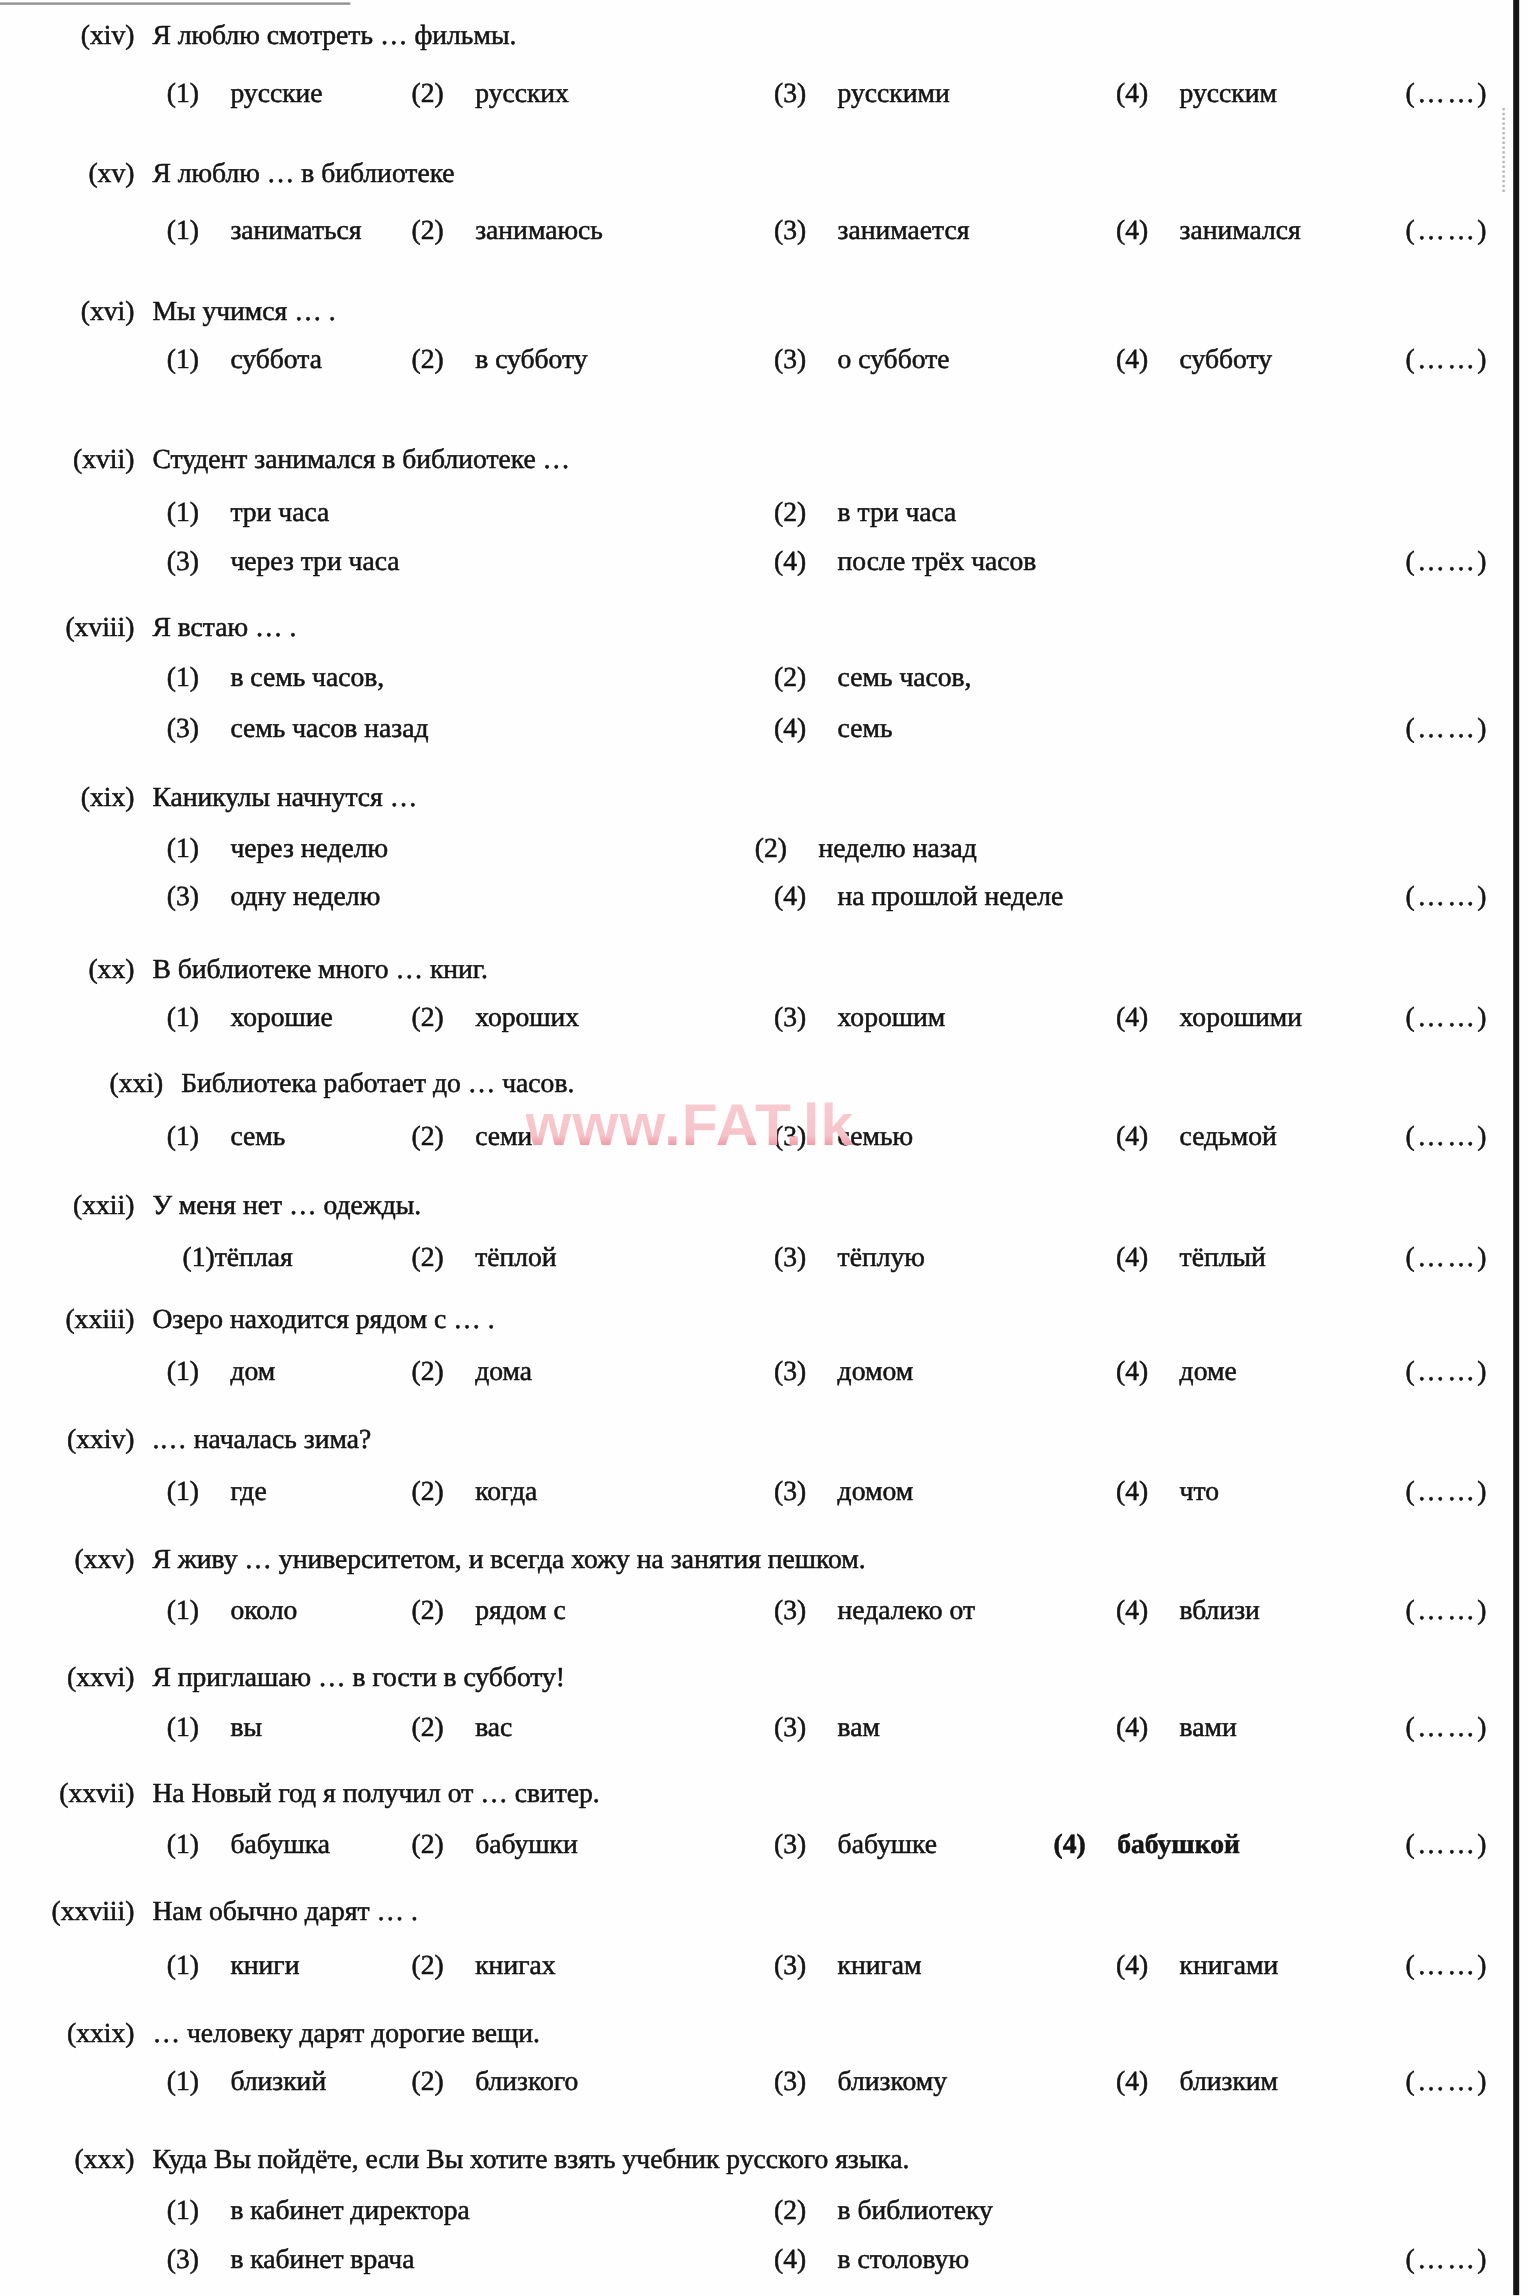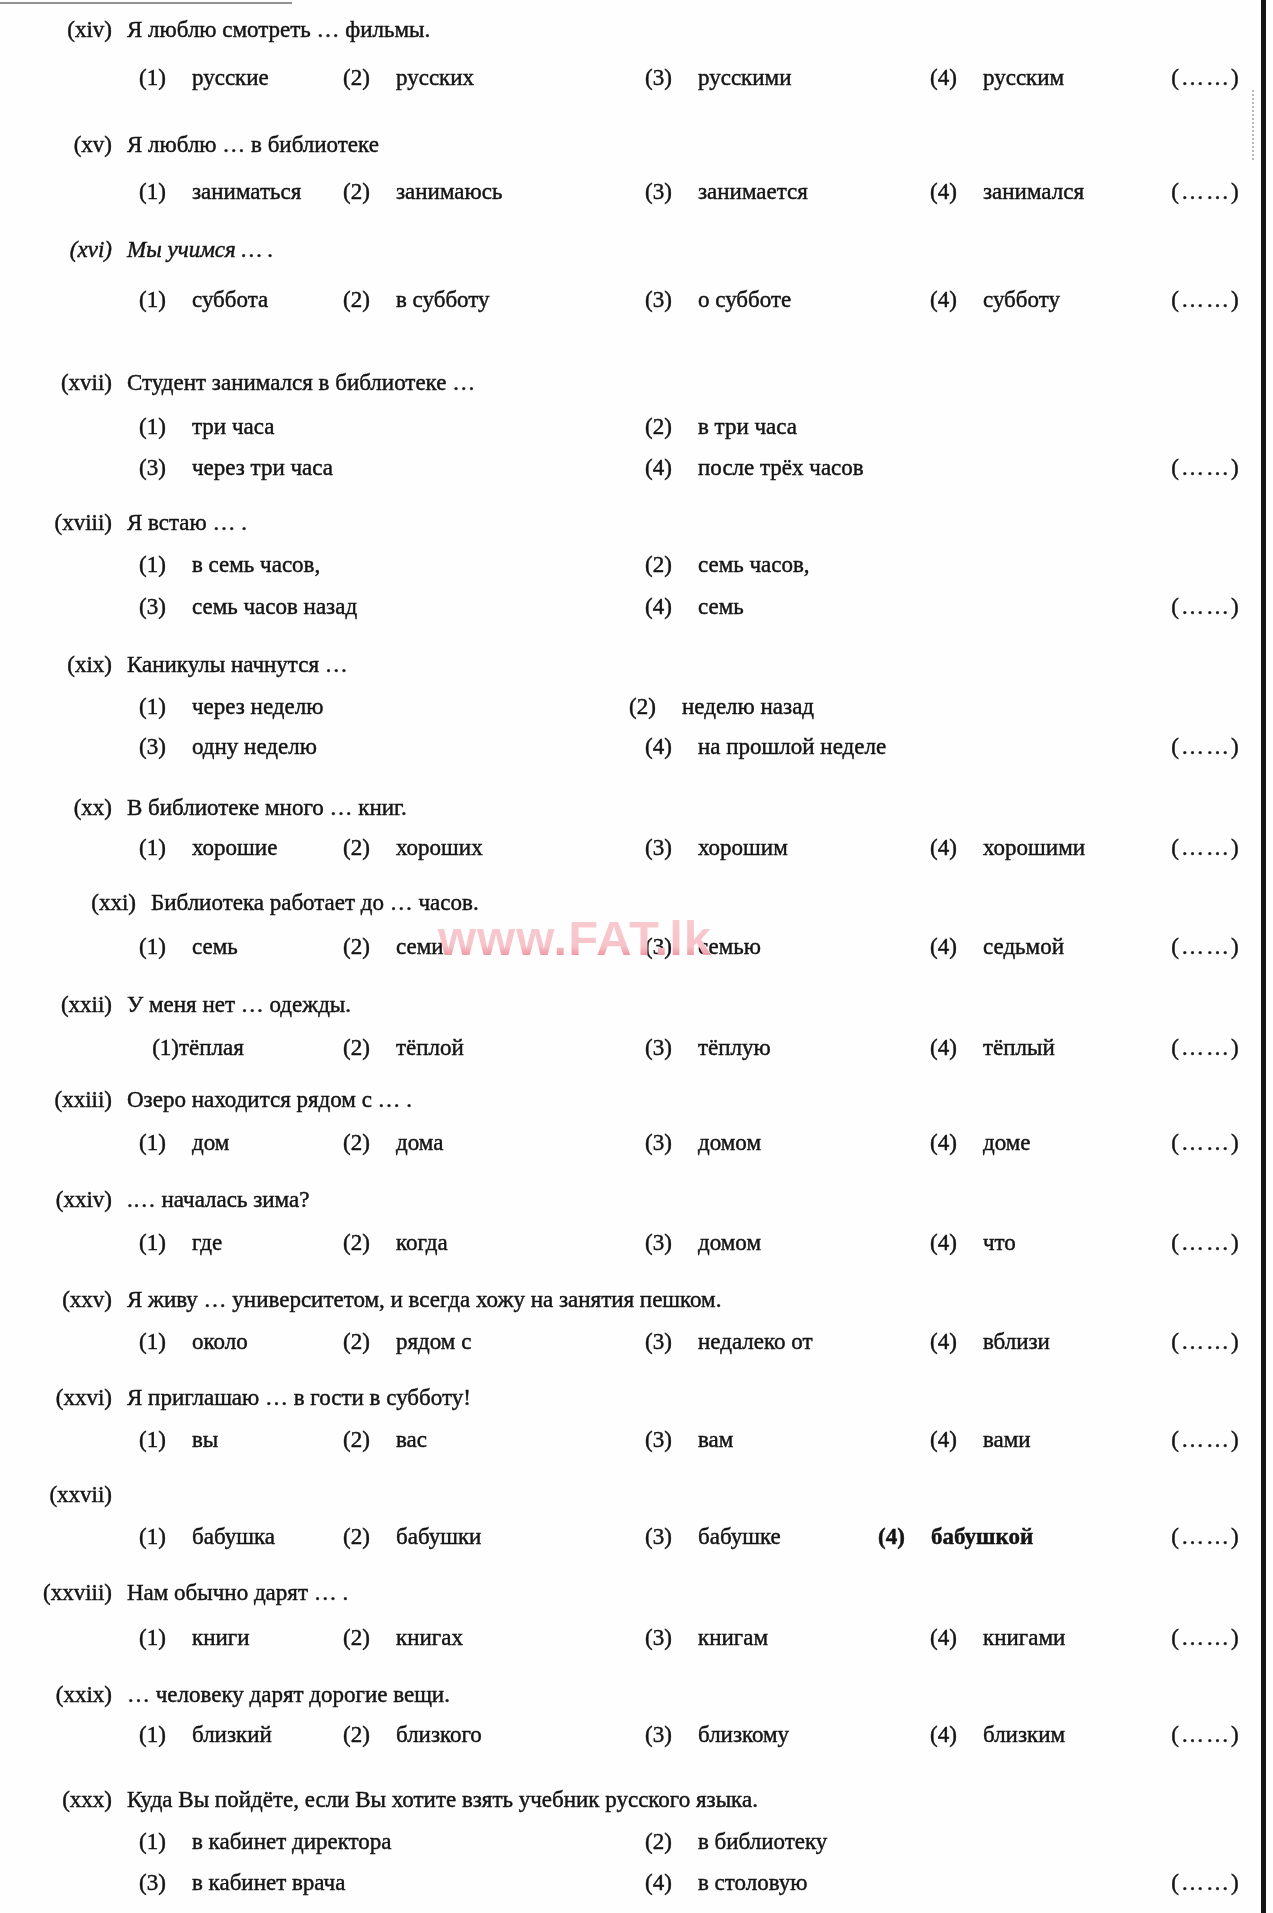--- a/index.html
+++ b/index.html
@@ -50,21 +50,21 @@
         <span class="qnum">(xv)</span>
         <span class="qtext">Я люблю … в библиотеке</span>
       </div>
       <div class="q-row" style="top: 176px;">
         <span class="opt" style="left: 139px;"><span class="onum">(1)</span><span>заниматься</span></span>
         <span class="opt" style="left: 343px;"><span class="onum">(2)</span><span>занимаюсь</span></span>
         <span class="opt" style="left: 645px;"><span class="onum">(3)</span><span>занимается</span></span>
         <span class="opt" style="left: 930px;"><span class="onum">(4)</span><span>занимался</span></span>
         <span class="blank">(……)</span>
       </div>
-      <div class="q-row" style="top: 234px; font-style: italic;">
+      <div class="q-row" style="top: 244px;">
         <span class="qnum">(xvi)</span>
         <span class="qtext">Мы учимся … .</span>
       </div>
       <div class="q-row" style="top: 284px;">
         <span class="opt" style="left: 139px;"><span class="onum">(1)</span><span>суббота</span></span>
         <span class="opt" style="left: 343px;"><span class="onum">(2)</span><span>в субботу</span></span>
         <span class="opt" style="left: 645px;"><span class="onum">(3)</span><span>о субботе</span></span>
         <span class="opt" style="left: 930px;"><span class="onum">(4)</span><span>субботу</span></span>
         <span class="blank">(……)</span>
       </div>
@@ -179,20 +179,21 @@
       </div>
       <div class="q-row" style="top: 1424px;">
         <span class="opt" style="left: 139px;"><span class="onum">(1)</span><span>вы</span></span>
         <span class="opt" style="left: 343px;"><span class="onum">(2)</span><span>вас</span></span>
         <span class="opt" style="left: 645px;"><span class="onum">(3)</span><span>вам</span></span>
         <span class="opt" style="left: 930px;"><span class="onum">(4)</span><span>вами</span></span>
         <span class="blank">(……)</span>
       </div>
       <div class="q-row" style="top: 1479px;">
         <span class="qnum">(xxvii)</span>
+        <span class="qtext">На Новый год я получил от … свитер.</span>
       </div>
       <div class="q-row" style="top: 1521px;">
         <span class="opt" style="left: 139px;"><span class="onum">(1)</span><span>бабушка</span></span>
         <span class="opt" style="left: 343px;"><span class="onum">(2)</span><span>бабушки</span></span>
         <span class="opt" style="left: 645px;"><span class="onum">(3)</span><span>бабушке</span></span>
         <span class="opt" style="left: 878px; font-weight: bold;"><span class="onum">(4)</span><span>бабушкой</span></span>
         <span class="blank">(……)</span>
       </div>
       <div class="q-row" style="top: 1577px;">
         <span class="qnum">(xxviii)</span>

